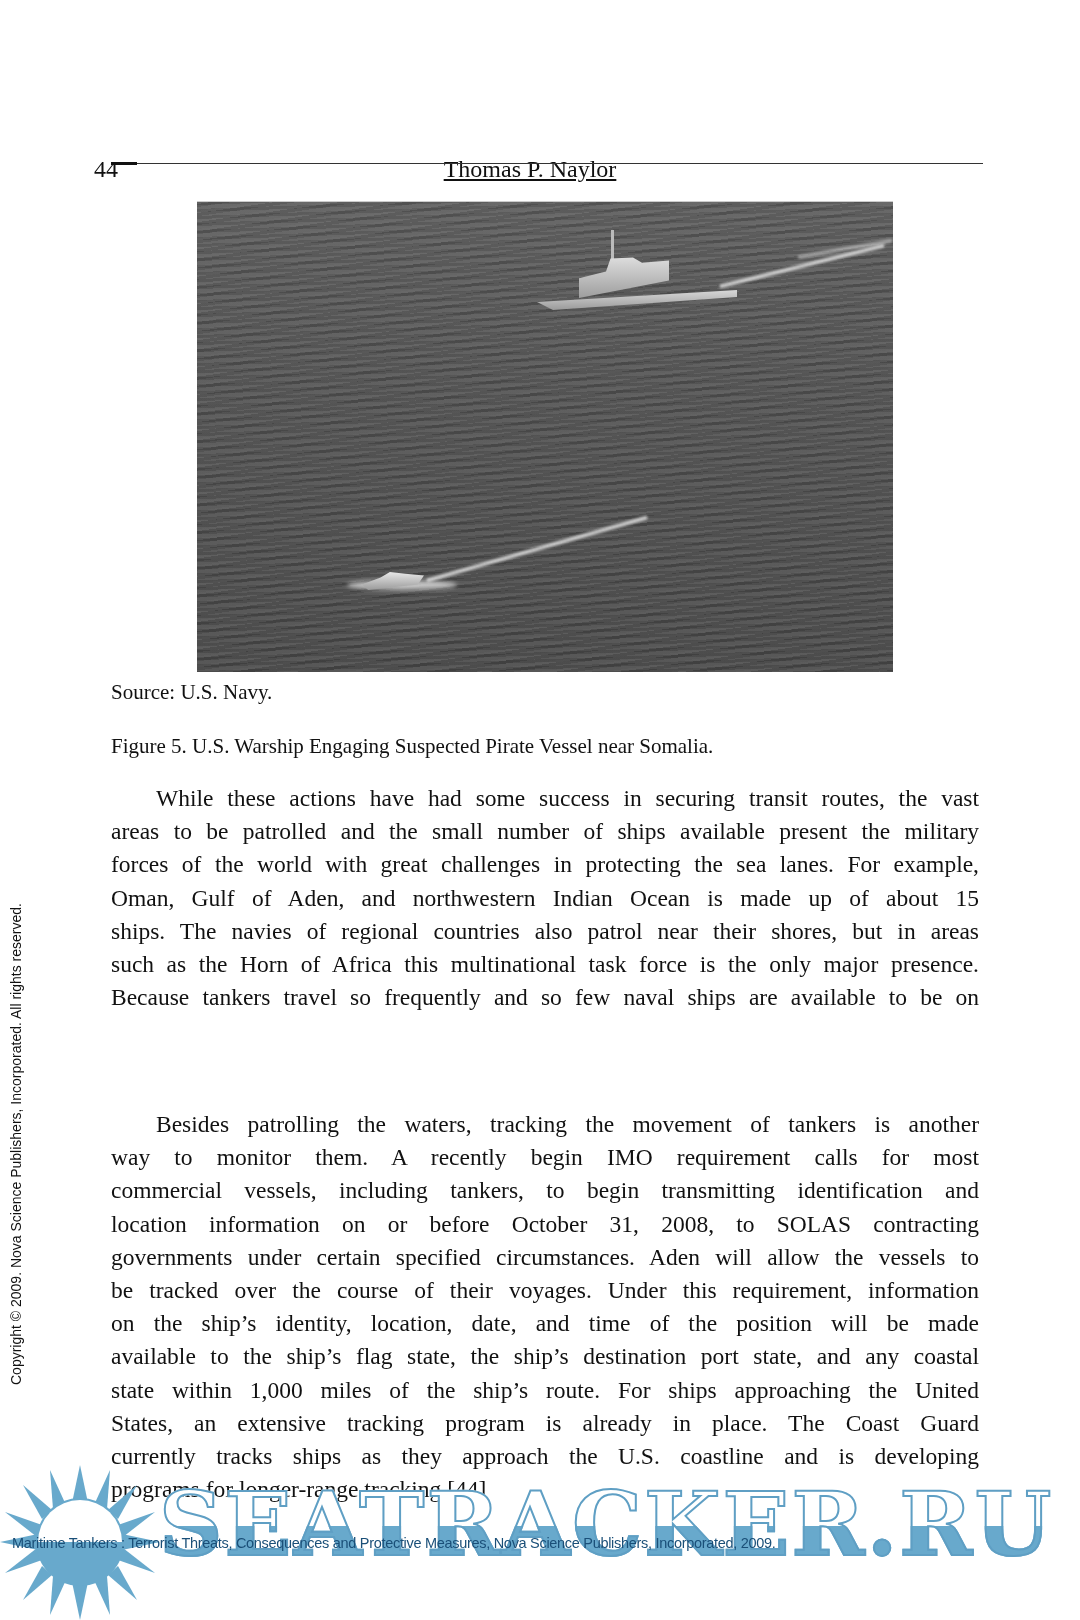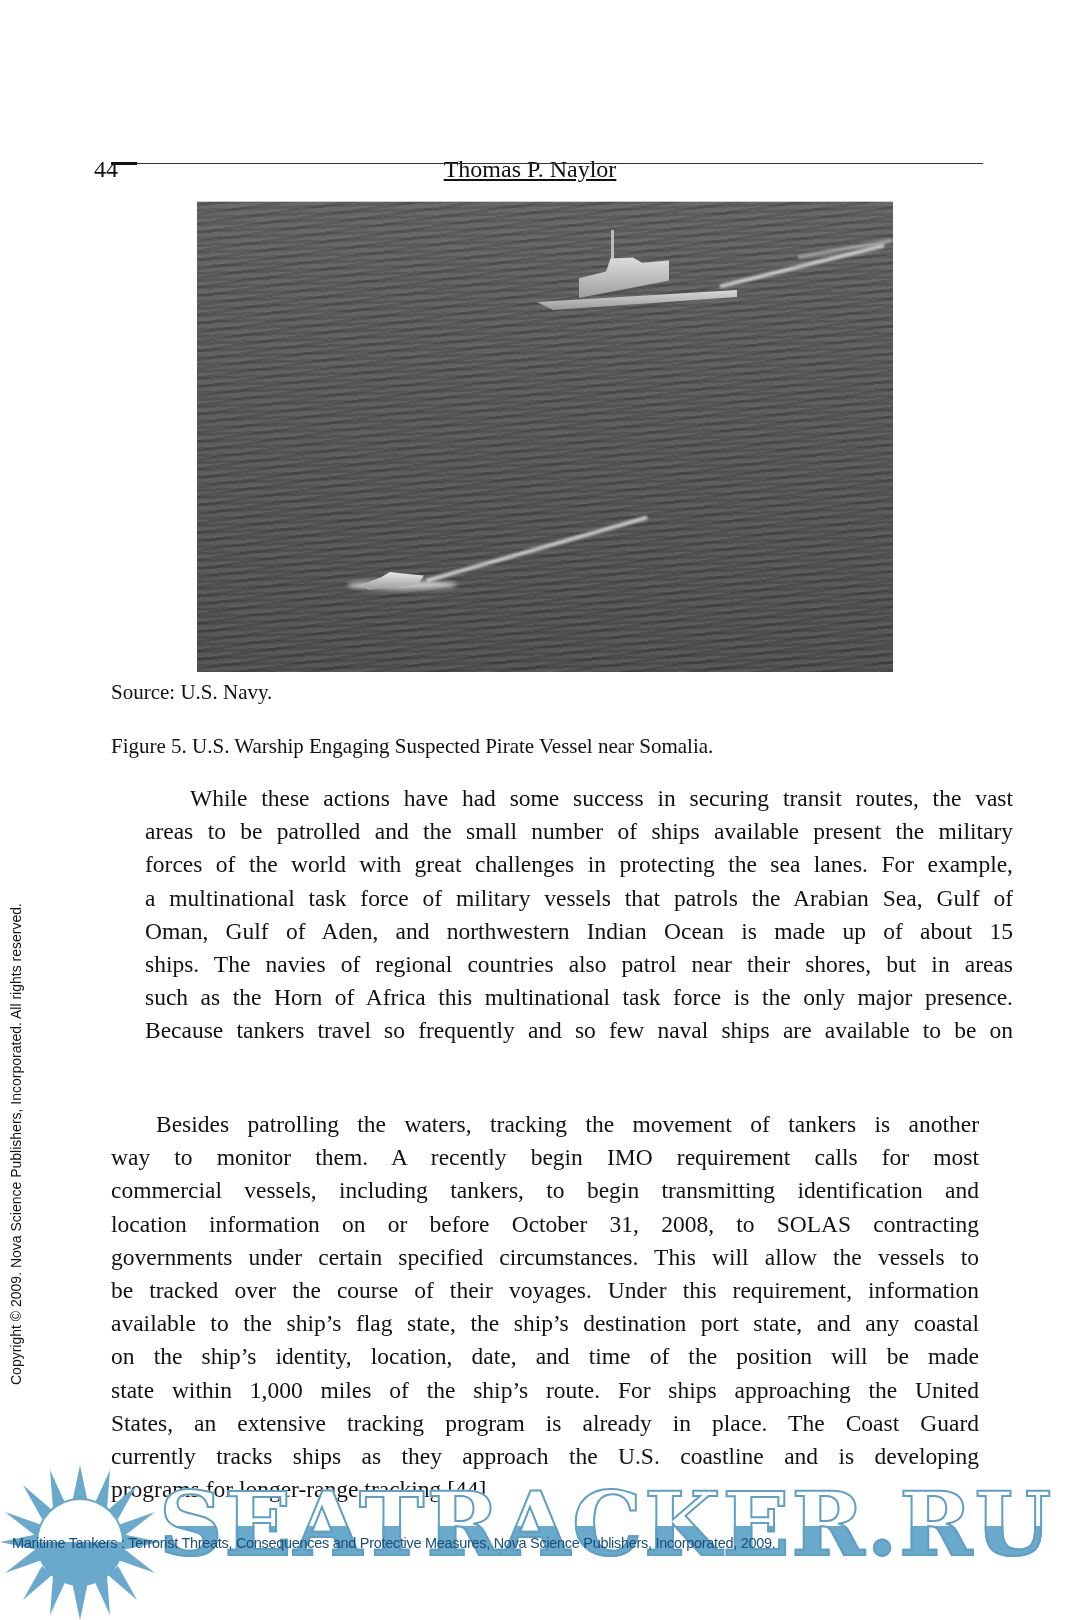--- a/index.html
+++ b/index.html
@@ -48,21 +48,21 @@
     .pirate-splash { position: absolute; left: 150px; top: 378px; width: 110px; height: 10px; background: rgba(240,240,240,0.7); border-radius: 50%; filter: blur(2px); }
     .fig-source { position: absolute; left: 111px; top: 677px; font-size: 21px; line-height: 30px; }
     .fig-caption { position: absolute; left: 111px; top: 731px; font-size: 21px; line-height: 30px; }
     .body-text {
       position: absolute; left: 111px; width: 868px; font-size: 23.5px; line-height: 33.2px;
       text-align: justify; text-align-last: left; margin: 0;
     }
     .body-text .line { display: block; text-align: justify; text-align-last: justify; white-space: nowrap; }
     .body-text .line.last { text-align-last: left; }
     .body-text .line.indent { padding-left: 45px; }
-    .para1 { top: 782px; margin-left: 34px; }
+    .para1 { top: 782px; }
     .para2 { top: 1108px; }
     .side-copyright {
       position: absolute; left: 8px; top: 1385px; transform-origin: 0 0; transform: rotate(-90deg);
       font-family: "Liberation Sans", "DejaVu Sans", sans-serif; font-size: 14px; white-space: nowrap; color: #111;
     }
     .watermark {
       position: absolute; left: 0; top: 1465px; width: 1080px; height: 155px; pointer-events: none;
     }
     .watermark-sun { position: absolute; left: 0; top: 0; width: 160px; height: 155px; }
     .watermark-text {
@@ -98,36 +98,35 @@
   <div class="pirate-boat"></div>
 </div>
 
 <div class="fig-source">Source: U.S. Navy.</div>
 <div class="fig-caption">Figure 5. U.S. Warship Engaging Suspected Pirate Vessel near Somalia.</div>
 
 <div class="body-text para1">
   <span class="line indent">While these actions have had some success in securing transit routes, the vast</span>
   <span class="line">areas to be patrolled and the small number of ships available present the military</span>
   <span class="line">forces of the world with great challenges in protecting the sea lanes. For example,</span>
-  <span class="line">a multinational task force of military vessels that patrols the Arabian Sea, Gulf of</span>
   <span class="line">Oman, Gulf of Aden, and northwestern Indian Ocean is made up of about 15</span>
   <span class="line">ships. The navies of regional countries also patrol near their shores, but in areas</span>
   <span class="line">such as the Horn of Africa this multinational task force is the only major presence.</span>
   <span class="line">Because tankers travel so frequently and so few naval ships are available to be on</span>
 </div>
 
 <div class="body-text para2">
   <span class="line indent">Besides patrolling the waters, tracking the movement of tankers is another</span>
   <span class="line">way to monitor them. A recently begin IMO requirement calls for most</span>
   <span class="line">commercial vessels, including tankers, to begin transmitting identification and</span>
   <span class="line">location information on or before October 31, 2008, to SOLAS contracting</span>
-  <span class="line">governments under certain specified circumstances. This will allow the vessels to</span>
+  <span class="line">governments under certain specified circumstances. Aden will allow the vessels to</span>
   <span class="line">be tracked over the course of their voyages. Under this requirement, information</span>
+  <span class="line">on the ship’s identity, location, date, and time of the position will be made</span>
   <span class="line">available to the ship’s flag state, the ship’s destination port state, and any coastal</span>
-  <span class="line">on the ship’s identity, location, date, and time of the position will be made</span>
   <span class="line">state within 1,000 miles of the ship’s route. For ships approaching the United</span>
   <span class="line">States, an extensive tracking program is already in place. The Coast Guard</span>
   <span class="line">currently tracks ships as they approach the U.S. coastline and is developing</span>
   <span class="line last">programs for longer-range tracking.[44]</span>
 </div>
 
 <div class="side-copyright">Copyright © 2009. Nova Science Publishers, Incorporated. All rights reserved.</div>
 
 <div class="watermark">
   <svg class="watermark-sun" viewBox="0 0 160 155" xmlns="http://www.w3.org/2000/svg">

